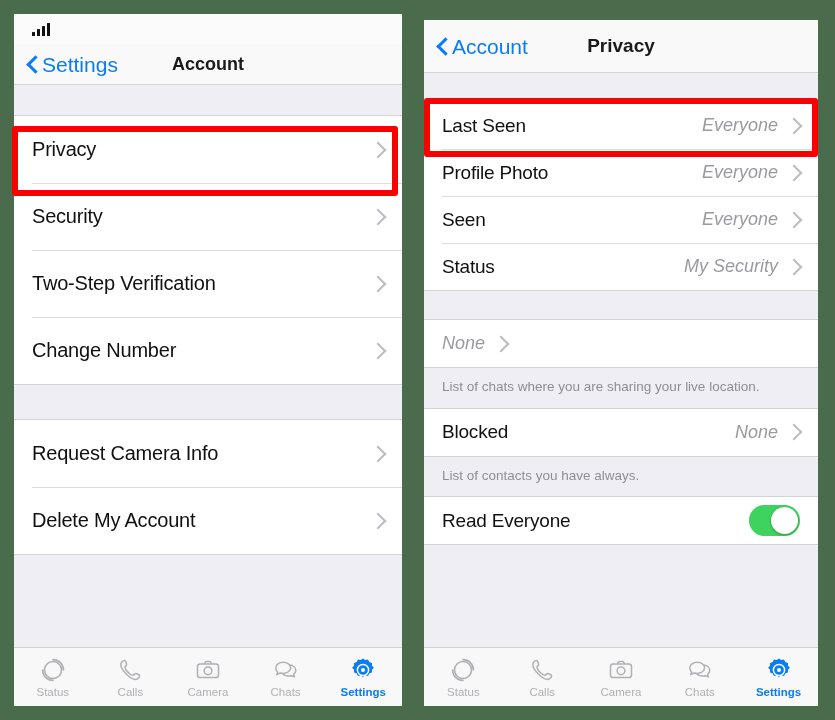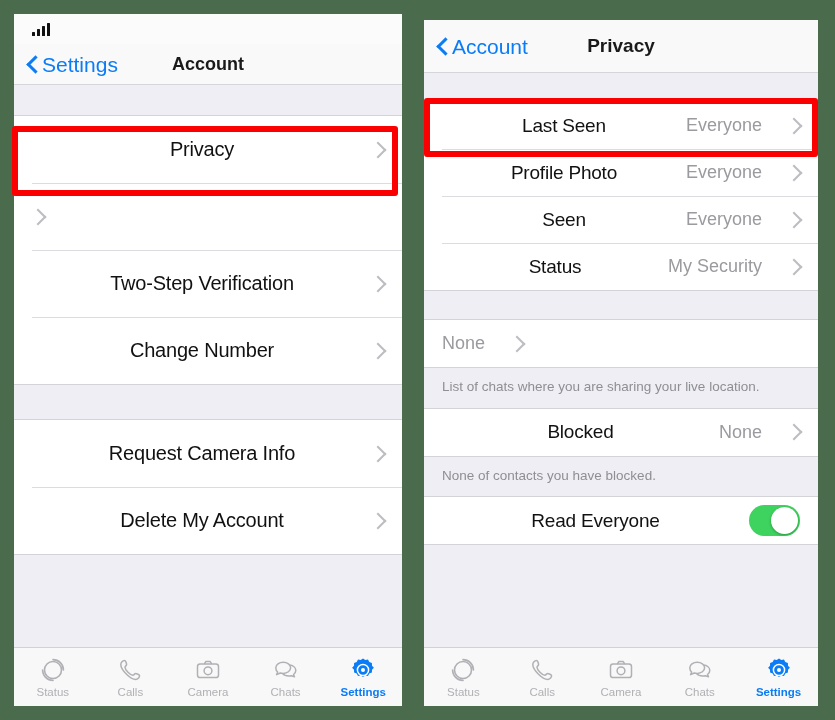--- a/index.html
+++ b/index.html
@@ -146,26 +146,26 @@
     position: absolute;
     left: 18px; right: 0; top: 0;
     height: 1px;
     background: #dcdce0;
   }
   .row-label {
     flex: 1 1 auto;
     font-size: 20px;
     color: #111;
     letter-spacing: -0.2px;
-    text-align: center;
   }
   .row-value {
     font-size: 18px;
     color: #9a9a9f;
-    margin-right: 26px;
+    margin-right: 10px;
+    font-style: italic;
   }
   .chev {
     width: 10px;
     height: 10px;
     border-top: 2px solid #bcbcc2;
     border-right: 2px solid #bcbcc2;
     transform: rotate(45deg);
     flex: 0 0 auto;
   }
 
@@ -263,20 +263,21 @@
   <div class="content">
 
     <div class="gap gap-top"></div>
 
     <div class="group">
       <div class="row">
         <span class="row-label">Privacy</span>
         <span class="chev"></span>
       </div>
       <div class="row">
+        <span class="row-label">Security</span>
         <span class="chev"></span>
       </div>
       <div class="row">
         <span class="row-label">Two-Step Verification</span>
         <span class="chev"></span>
       </div>
       <div class="row">
         <span class="row-label">Change Number</span>
         <span class="chev"></span>
       </div>
@@ -385,21 +386,21 @@
     </div>
     <div class="footnote">List of chats where you are sharing your live location.</div>
 
     <div class="group">
       <div class="row">
         <span class="row-label">Blocked</span>
         <span class="row-value">None</span>
         <span class="chev"></span>
       </div>
     </div>
-    <div class="footnote">None of contacts you have blocked.</div>
+    <div class="footnote">List of contacts you have always.</div>
 
     <div class="group">
       <div class="row">
         <span class="row-label">Read Everyone</span>
         <span class="toggle">
           <span class="knob"></span>
         </span>
       </div>
     </div>
 

